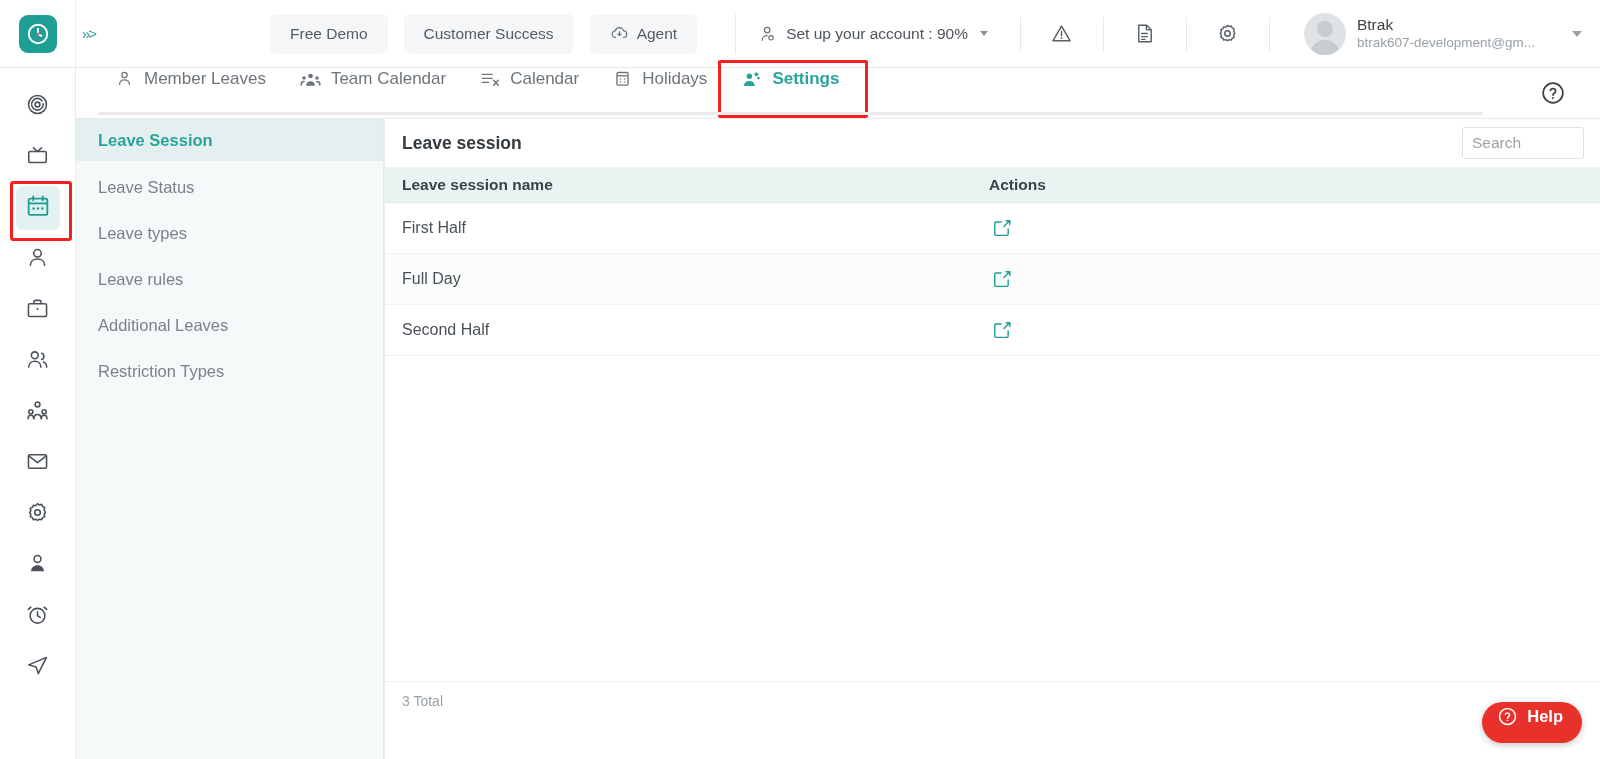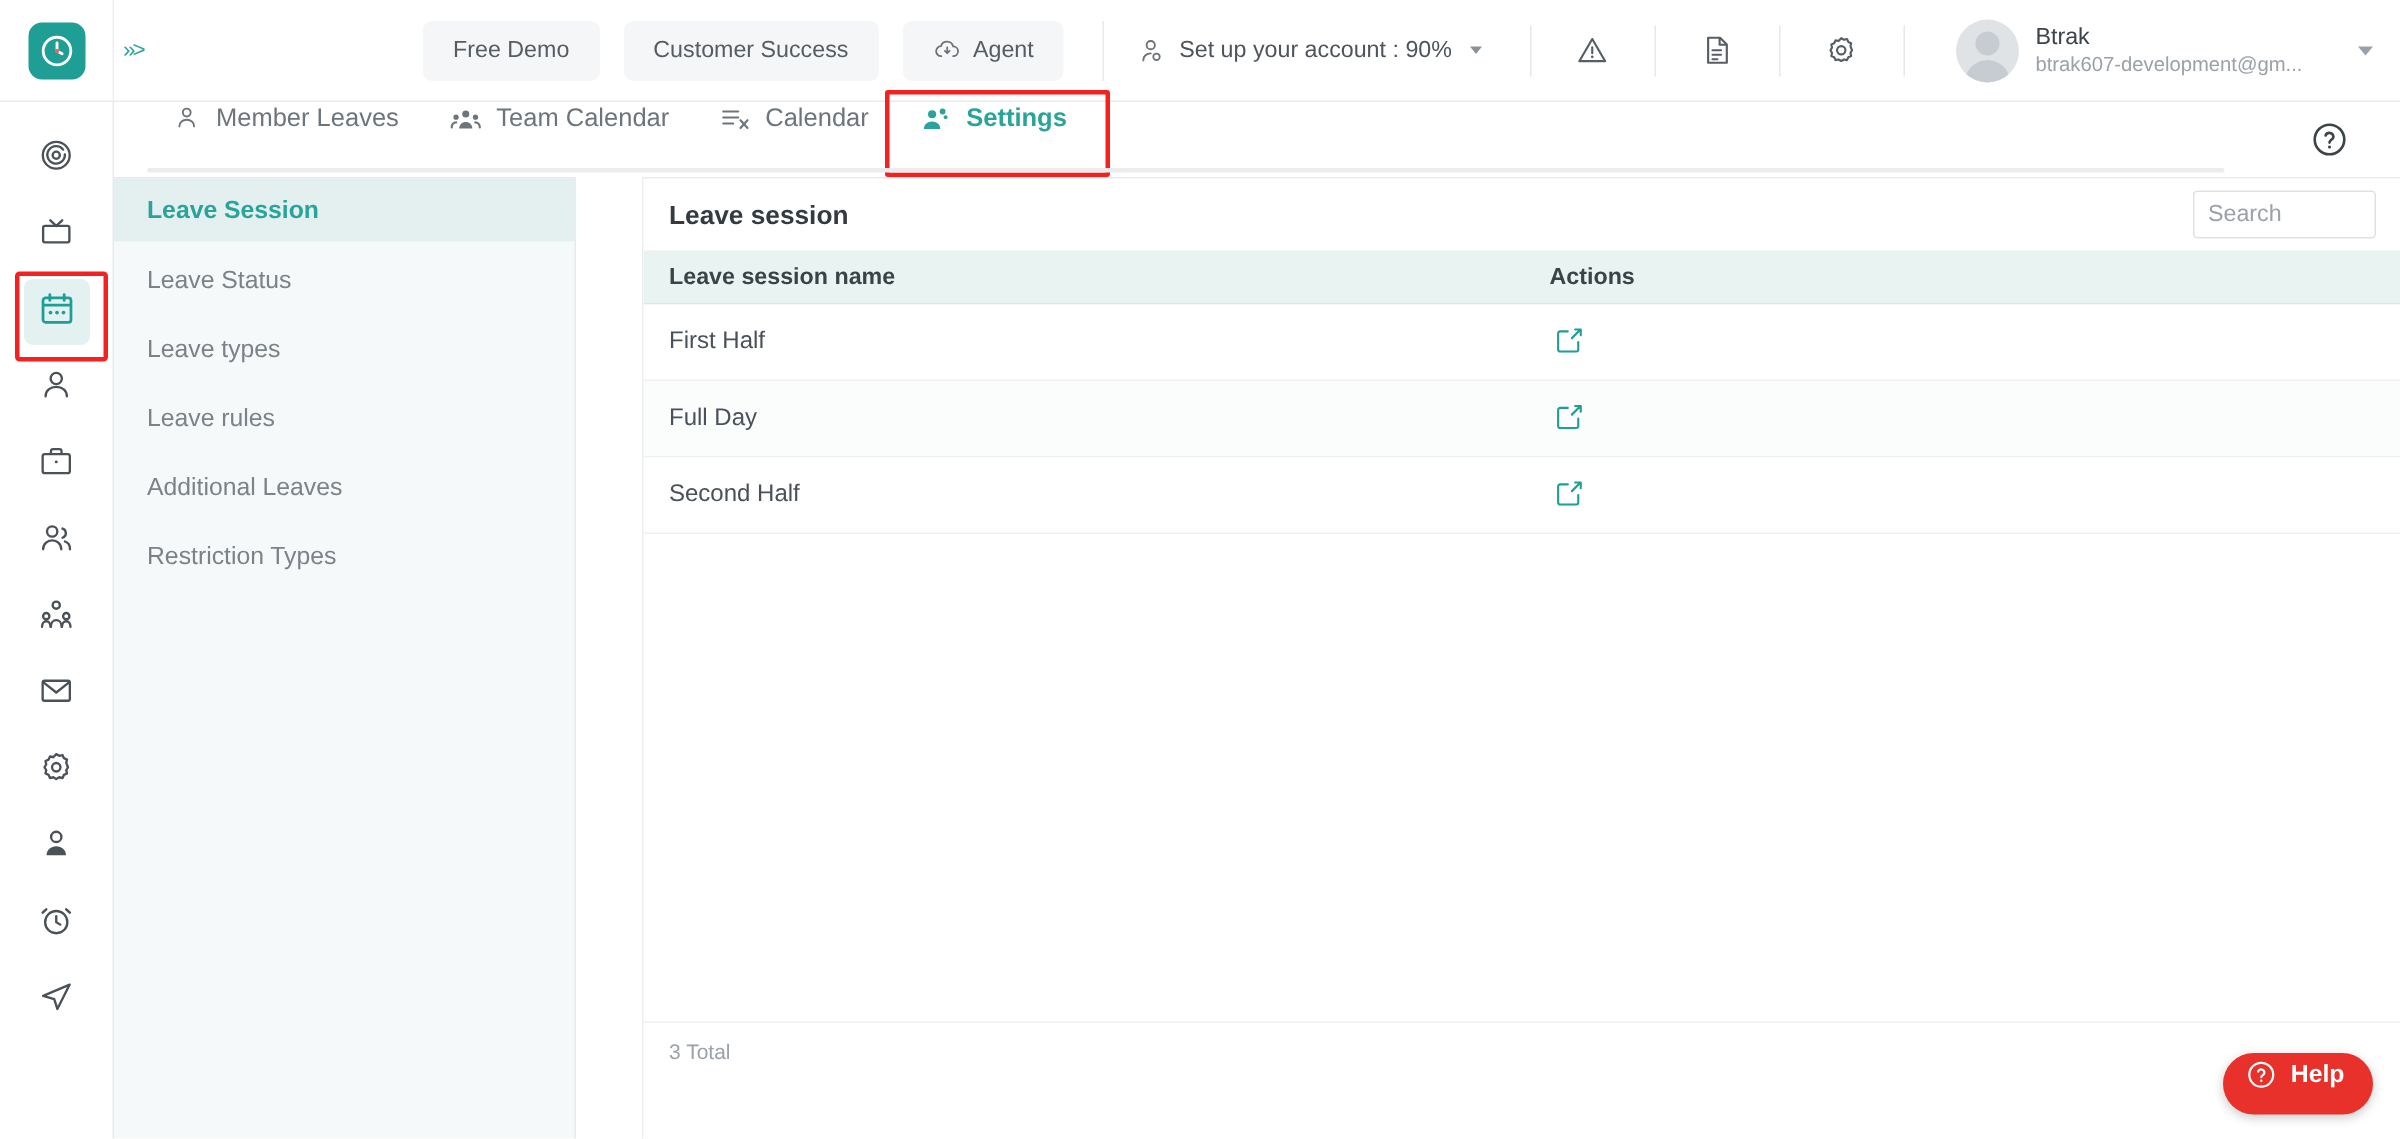--- a/index.html
+++ b/index.html
@@ -73,21 +73,21 @@
     align-items: center;
     gap: 8px;
     white-space: nowrap;
     cursor: pointer;
   }
   .pill.account {
     background: #ffffff;
     border-left: 1px solid #e8eaec;
     border-radius: 0;
     padding: 0 14px 0 22px;
-    margin-left: 10px;
+    margin-left: 22px;
     color: #4d545b;
   }
   .caret {
     width: 0; height: 0;
     border-left: 4.5px solid transparent;
     border-right: 4.5px solid transparent;
     border-top: 5px solid #8b9197;
     margin-left: 4px;
   }
 
@@ -249,21 +249,20 @@
   }
 
   
   .workspace {
     position: absolute;
     top: 118px; left: 76px;
     width: 1524px;
     height: 641px;
     background: #ffffff;
     display: flex;
-    gap: 44px;
   }
 
   .submenu {
     width: 308px;
     flex: 0 0 308px;
     background: #f5f9f9;
     border-right: 1px solid #e6ebeb;
     border-top: 1px solid #e6ebeb;
     padding-top: 0;
   }
@@ -642,20 +641,33 @@
   <div class="tab">
     <span>
       <svg width="20" height="20" viewBox="0 0 24 24" fill="none" style="display:block">
         <path d="M2.6 6.4h12M2.6 11.2h12M2.6 16h8" stroke="#6d757c" stroke-width="1.7" stroke-linecap="round"></path>
         <path d="M16.4 13.4 22 19.6M22 13.4l-5.6 6.2" stroke="#6d757c" stroke-width="1.7" stroke-linecap="round"></path>
       </svg>
     </span>
     <span>Calendar</span>
   </div>
 
+  <div class="tab">
+    <span>
+      <svg width="19" height="19" viewBox="0 0 24 24" fill="none" style="display:block">
+        <rect x="5" y="4.4" width="14" height="16" rx="1.6" stroke="#6d757c" stroke-width="1.7"></rect>
+        <path d="M5 8.6h14" stroke="#6d757c" stroke-width="1.7"></path>
+        <circle cx="9.4" cy="12.6" r="1" fill="#6d757c"></circle>
+        <circle cx="14.6" cy="12.6" r="1" fill="#6d757c"></circle>
+        <circle cx="9.4" cy="16.4" r="1" fill="#6d757c"></circle>
+        <circle cx="14.6" cy="16.4" r="1" fill="#6d757c"></circle>
+      </svg>
+    </span>
+    <span>Holidays</span>
+  </div>
 
   <div class="tab active annot">
     <span>
       <svg width="21" height="21" viewBox="0 0 24 24" fill="none" style="display:block">
         <circle cx="9.6" cy="8.2" r="3.1" fill="#2aa49b"></circle>
         <path d="M3.4 19.4c0-3.4 2.7-5.6 6.2-5.6s6.2 2.2 6.2 5.6Z" fill="#2aa49b"></path>
         <circle cx="17.6" cy="6.1" r="2.2" fill="#2aa49b"></circle>
         <circle cx="19.9" cy="10.4" r="1.5" fill="#2aa49b"></circle>
       </svg>
     </span>

